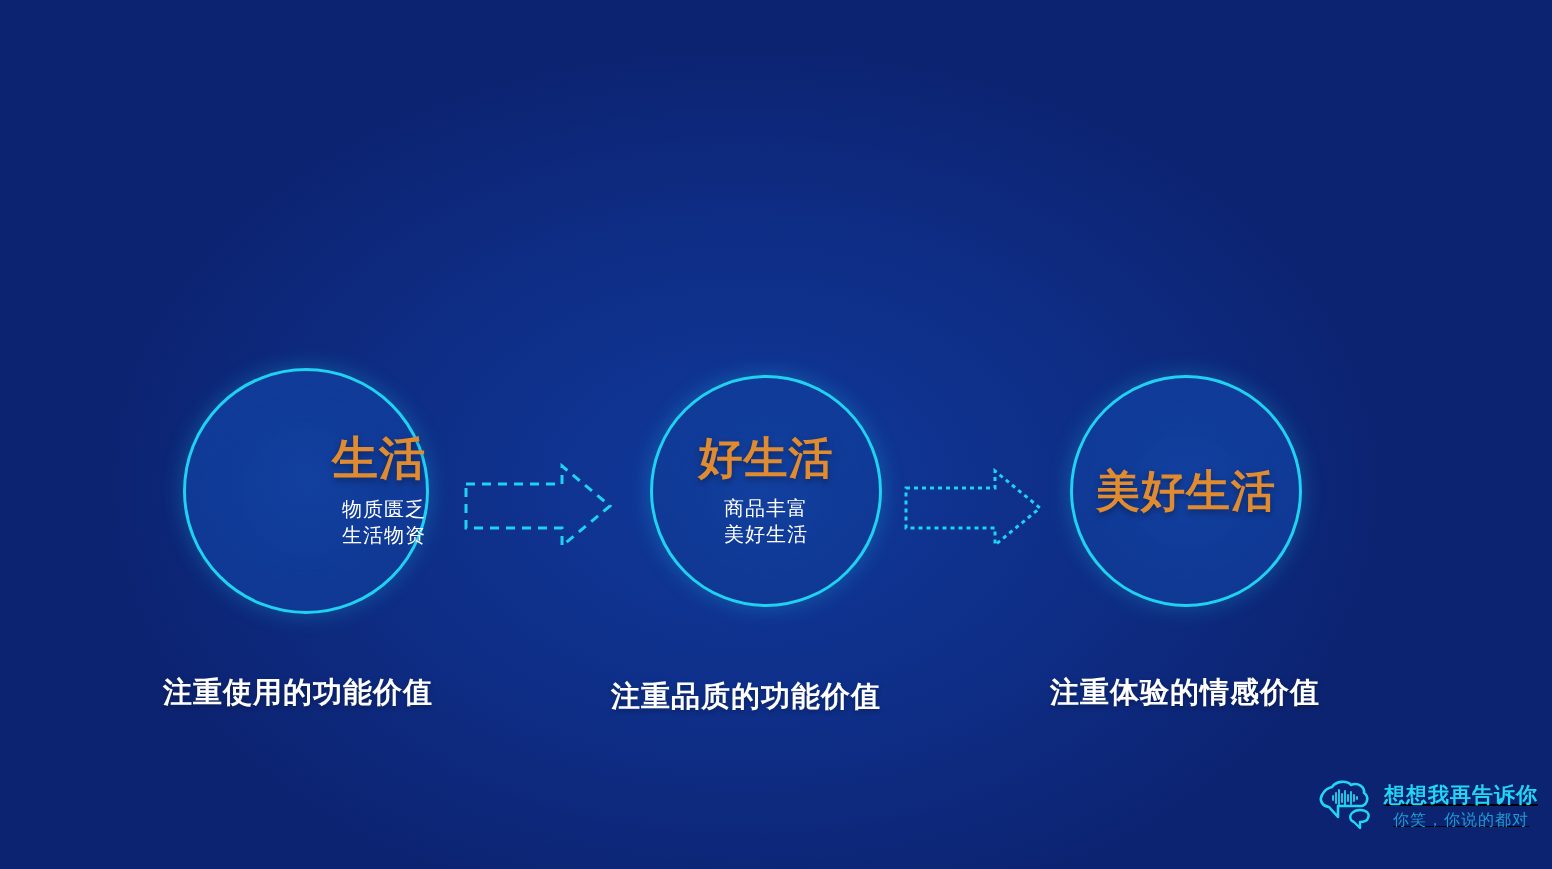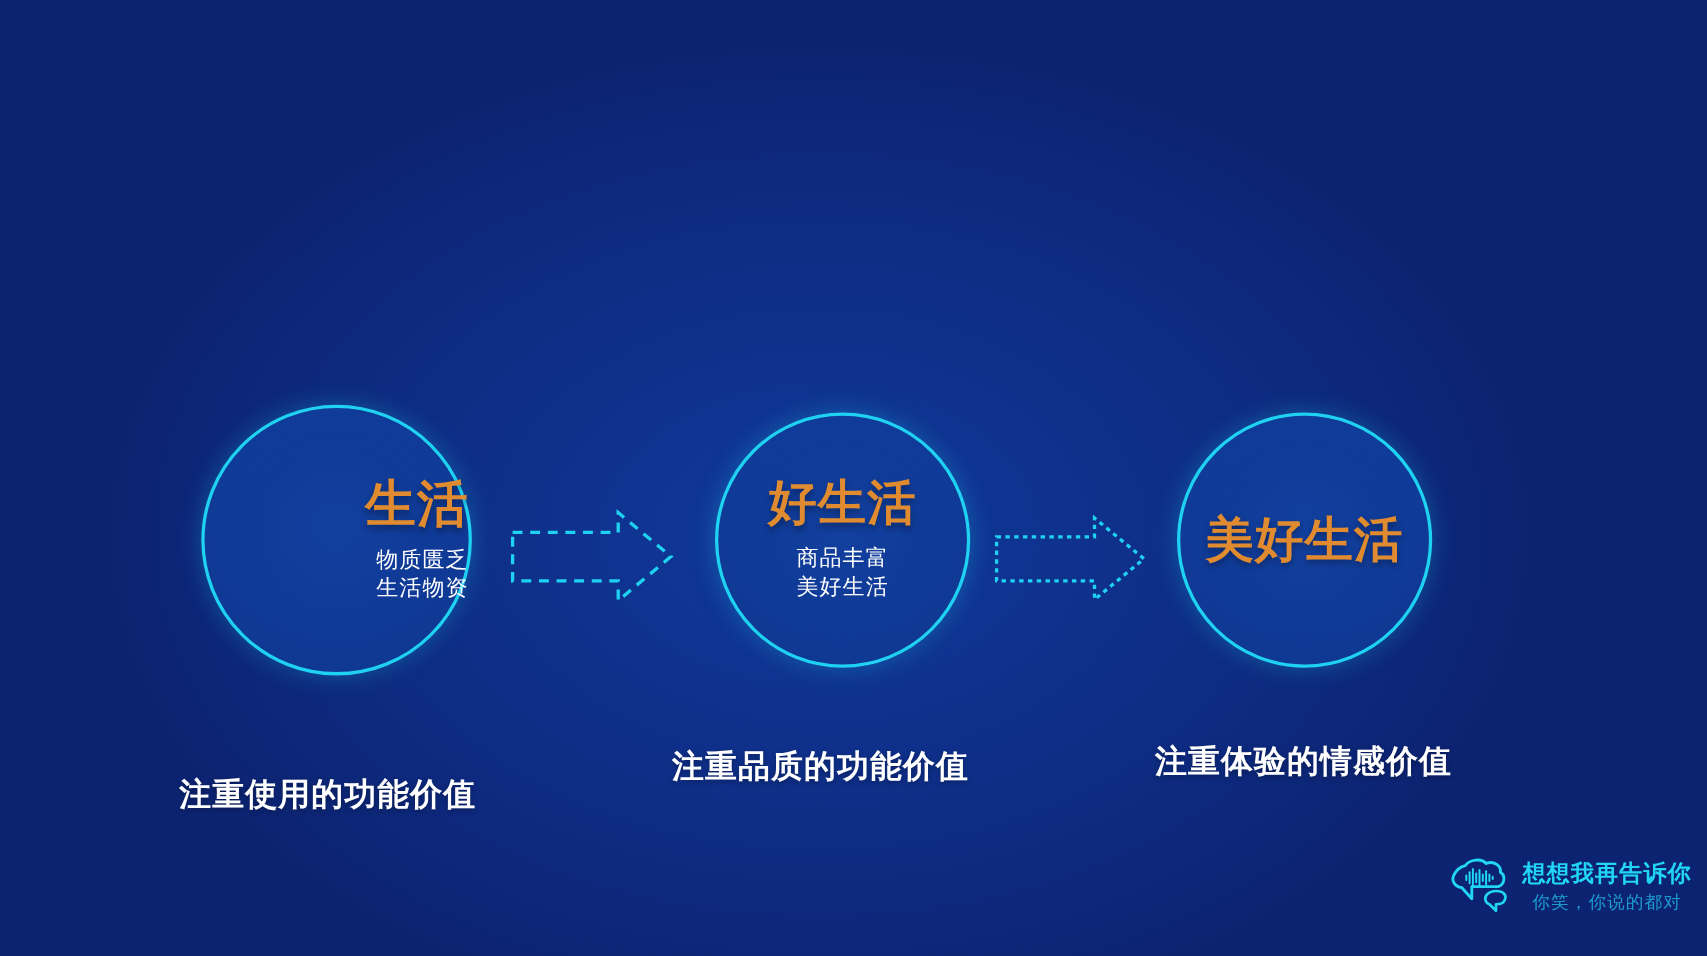--- a/index.html
+++ b/index.html
@@ -92,33 +92,34 @@
   
   .caption {
     position: absolute;
     color: #ffffff;
     font-weight: bold;
     font-size: 29px;
     letter-spacing: 1px;
     white-space: nowrap;
     text-shadow: 0 2px 5px rgba(0,0,0,0.30);
   }
-  .cap-1 { left: 163px; top: 673px; margin-top: 30px; }
+  .cap-1 { left: 163px; top: 673px; }
   .cap-2 { left: 611px; top: 677px; }
   .cap-3 { left: 1050px; top: 673px; }
 
   
   .logo {
     position: absolute;
     left: 1316px;
     top: 776px;
     width: 212px;
     height: 62px;
     display: flex;
     align-items: center;
+    text-decoration: underline;
   }
   .logo-mark { width: 62px; height: 56px; flex: 0 0 62px; }
   .logo-text {
     margin-left: 6px;
     display: flex;
     flex-direction: column;
     align-items: center;
   }
   .logo-name {
     color: #21d6f5;

